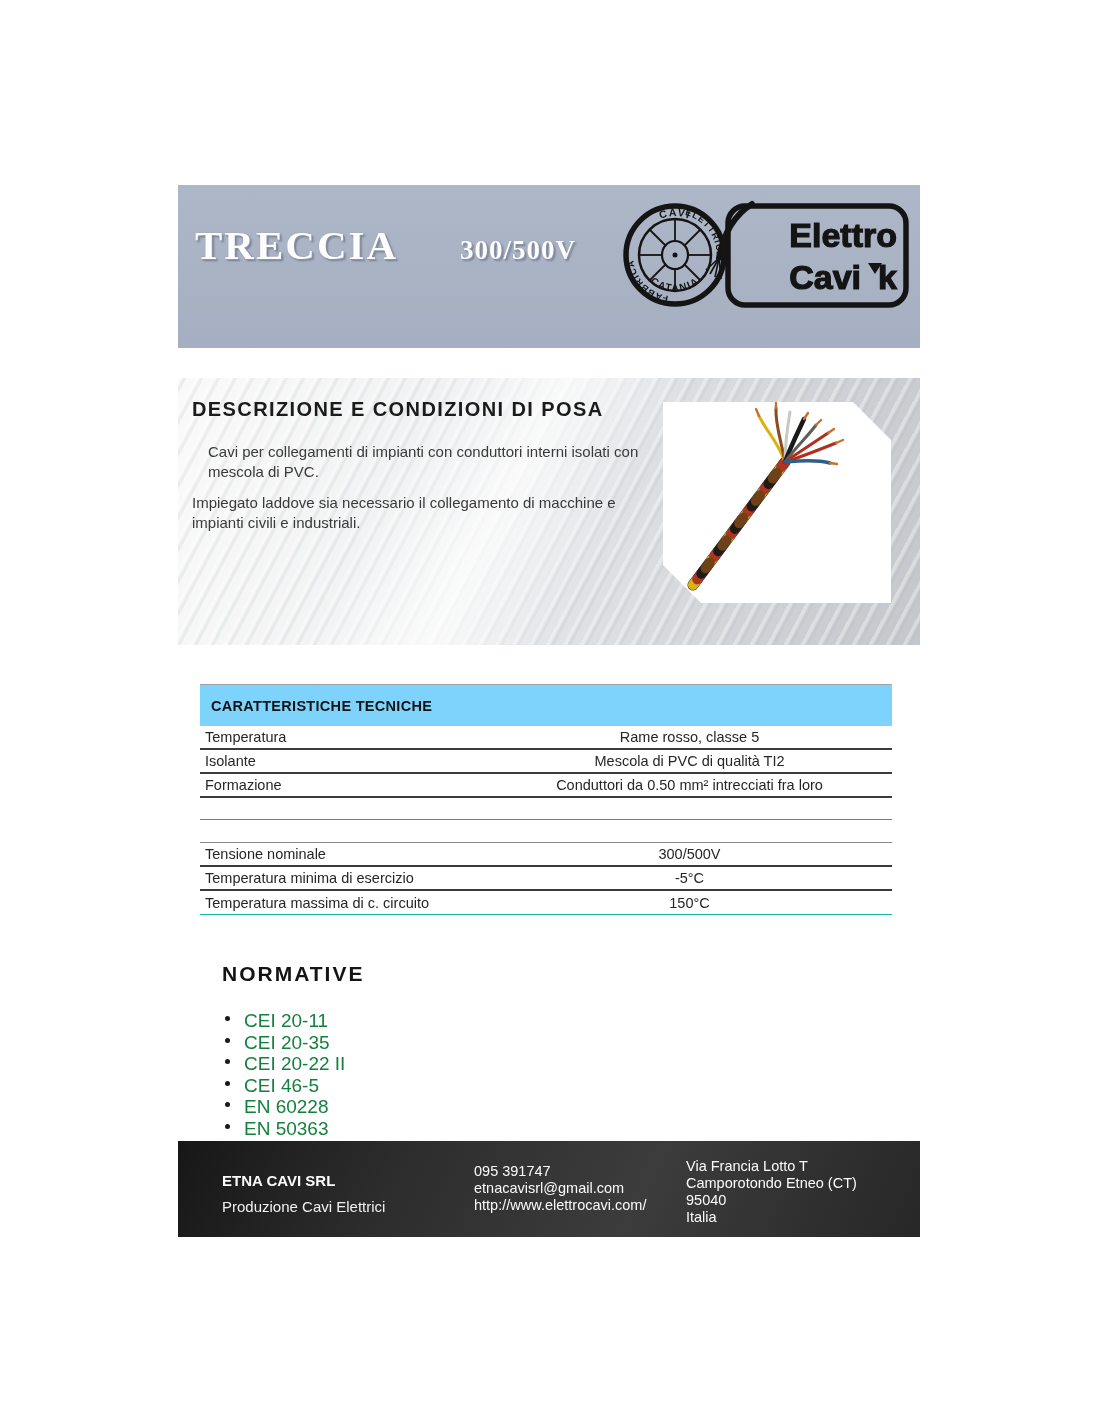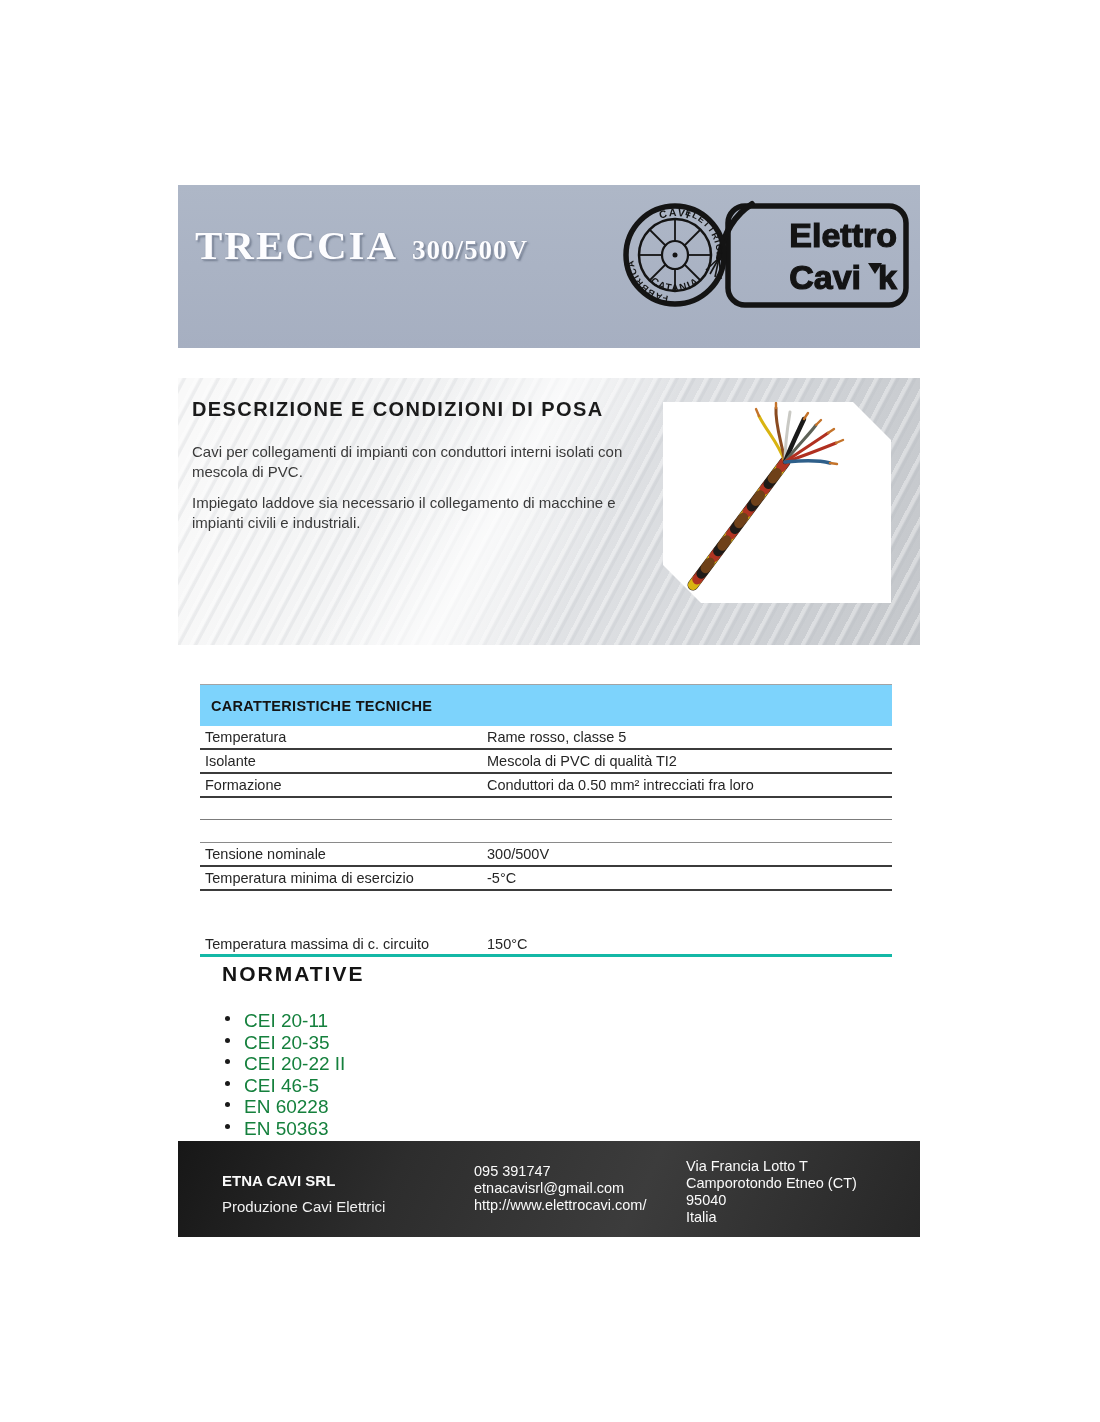--- a/index.html
+++ b/index.html
@@ -2,55 +2,55 @@
 <html><head>
 <meta charset="utf-8">
 <style>
   html,body{margin:0;padding:0;background:#ffffff;}
   body{font-family:"Liberation Sans",sans-serif;-webkit-font-smoothing:antialiased;}
   .page{position:relative;width:1100px;height:1422px;background:#fff;overflow:hidden;}
 
   
   .band{position:absolute;left:178px;top:185px;width:742px;height:163px;
         background:linear-gradient(#aeb7c7,#a6afc1);}
-  .title{position:absolute;left:17px;top:36px;display:flex;align-items:baseline;white-space:nowrap;}
+  .title{position:absolute;left:17px;top:36px;display:flex;align-items:baseline;white-space:nowrap;gap:48px;}
   .title .big{font-family:"Liberation Serif",serif;font-weight:700;font-size:41px;letter-spacing:2px;
         color:#fdfdff;text-shadow:0 0 1px #828ca0,1px 1px 0 #8d96a9,2px 2px 2px rgba(70,80,100,.55);}
   .title .small{font-family:"Liberation Serif",serif;font-weight:700;font-size:27px;letter-spacing:1px;
         margin-left:14px;color:#fdfdff;
         text-shadow:0 0 1px #828ca0,1px 1px 0 #8d96a9,2px 2px 2px rgba(70,80,100,.55);}
   .logo-svg{position:absolute;right:8px;top:15px;}
 
   
   .desc{position:absolute;left:178px;top:378px;width:742px;height:267px;
         background:
           linear-gradient(118deg, rgba(255,255,255,0) 30%, rgba(255,255,255,.75) 44%, rgba(255,255,255,0) 58%),
           repeating-linear-gradient(118deg, rgba(255,255,255,.35) 0 3px, rgba(170,175,182,.16) 5px 7px, rgba(255,255,255,0) 8px 15px),
           linear-gradient(108deg,#f9f9f9 4%,#f0f1f2 34%,#dfe1e4 58%,#cdd0d4 82%,#c3c6ca 100%);}
   .desc h2{margin:0;position:absolute;left:14px;top:20px;font-size:20px;font-weight:700;
         letter-spacing:1.4px;color:#1b1b1b;}
   .desc p{margin:0;position:absolute;left:14px;width:468px;font-size:15px;line-height:20px;color:#3a3a3a;}
-  .desc p.p1{top:64px;}
+  .desc p.p1{top:64px;margin-left:16px;}
   .desc p.p2{top:115px;}
   .photo-card{position:absolute;left:485px;top:24px;width:228px;height:201px;background:#fff;
         clip-path:polygon(0 0,calc(100% - 38px) 0,100% 38px,100% 100%,38px 100%,0 calc(100% - 38px));
         filter:drop-shadow(1px 2px 3px rgba(60,64,70,.35));}
 
   
   .tables{position:absolute;left:200px;top:684px;width:692px;font-size:14.5px;color:#262626;}
   .thead{height:42px;background:#7dd3fc;border-top:1px solid #a3a3a3;display:flex;align-items:center;
         padding-left:11px;font-weight:700;font-size:14.5px;color:#141414;letter-spacing:.3px;box-sizing:border-box;}
   .trow{display:flex;align-items:center;height:24px;border-bottom:2px solid #3b3b3b;box-sizing:border-box;}
   .trow .lab{width:287px;padding-left:5px;box-sizing:border-box;}
-  .trow .val{flex:1;}
+  .trow .val{flex:1;text-align:center;}
   .row-empty{height:21px;border-bottom:1px solid #7c7c7c;}
   .tgap{height:22px;}
   .t2{border-top:1px solid #8a8a8a;}
   .t2 .trow{height:24px;}
-  .t2 .trow:last-child{border-bottom:3px solid #14b8a6;margin-top:42px;}
+  .t2 .trow:last-child{border-bottom:1px solid #14b8a6;}
 
   
   .normative{position:absolute;left:222px;top:962px;}
   .normative h3{margin:0;font-size:21px;font-weight:700;letter-spacing:2px;color:#141414;}
   .normative ul{list-style:none;margin:24px 0 0 0;padding:0;}
   .normative li{position:relative;padding-left:22px;height:21.5px;font-size:19px;color:#15803d;}
   .normative li::before{content:"";position:absolute;left:3px;top:6px;width:5px;height:5px;border-radius:50%;background:#1a1a1a;}
 
   
   .footer{position:absolute;left:178px;top:1141px;width:742px;height:96px;color:#fafafa;

